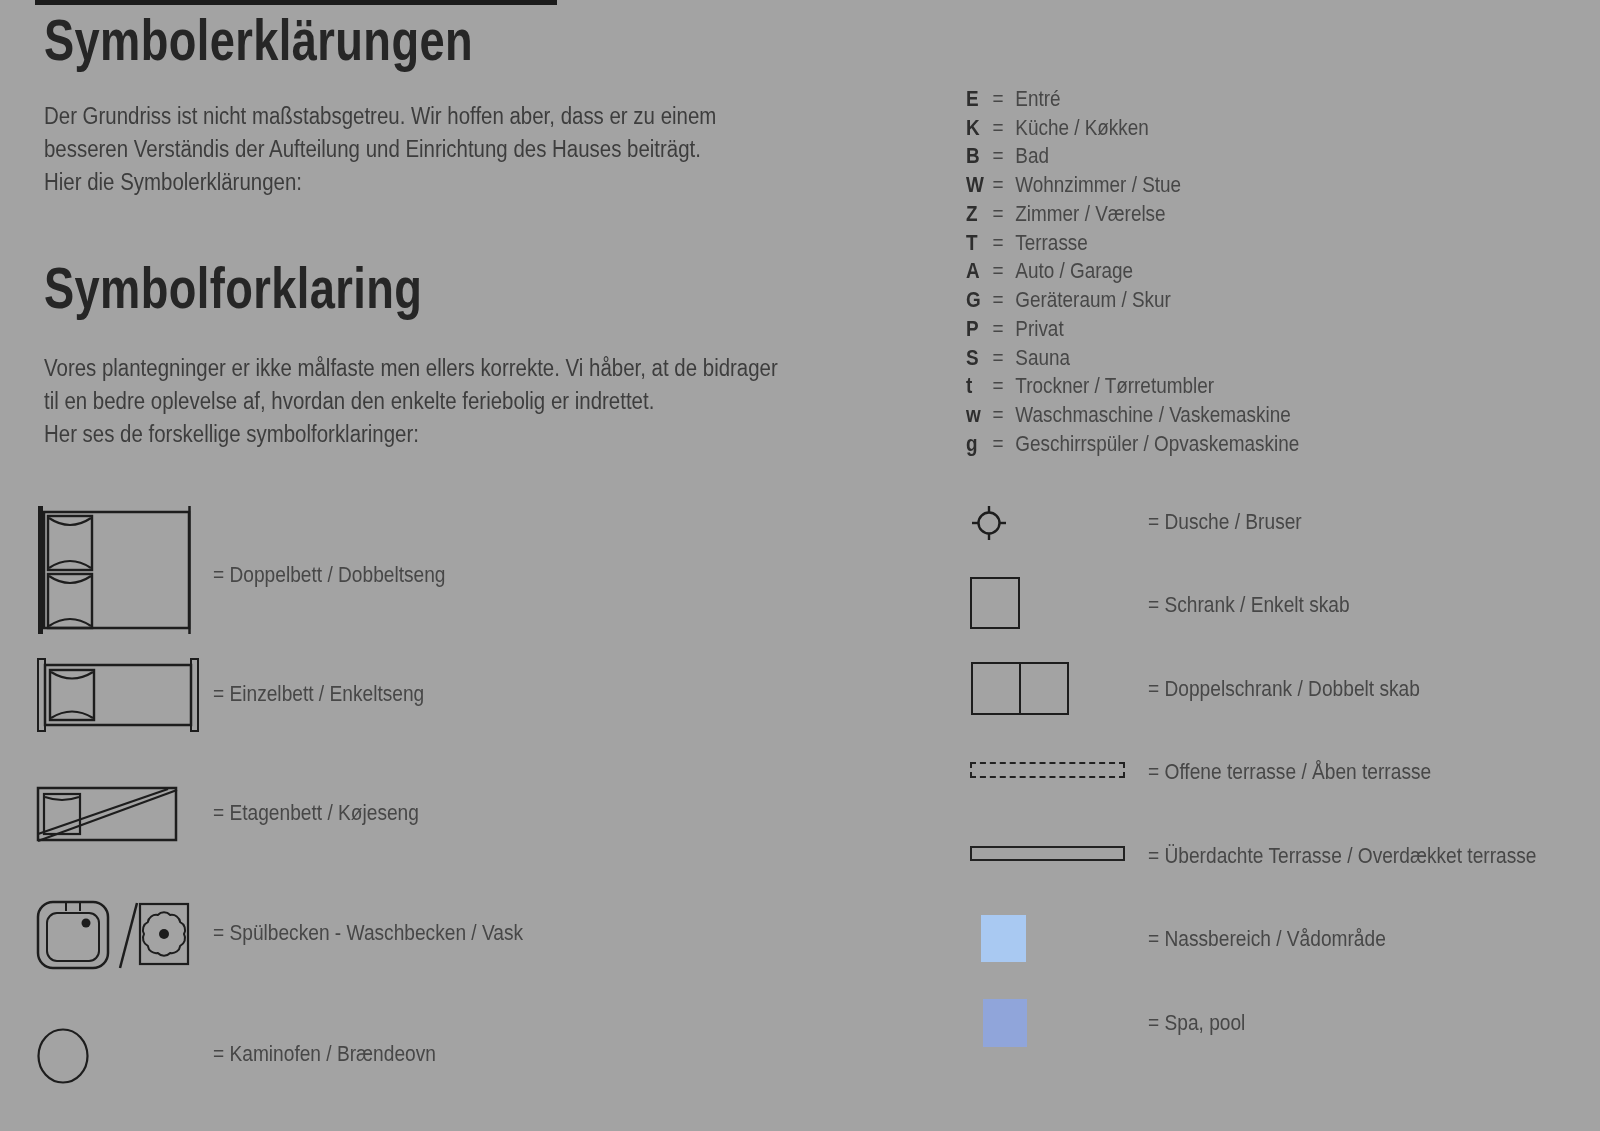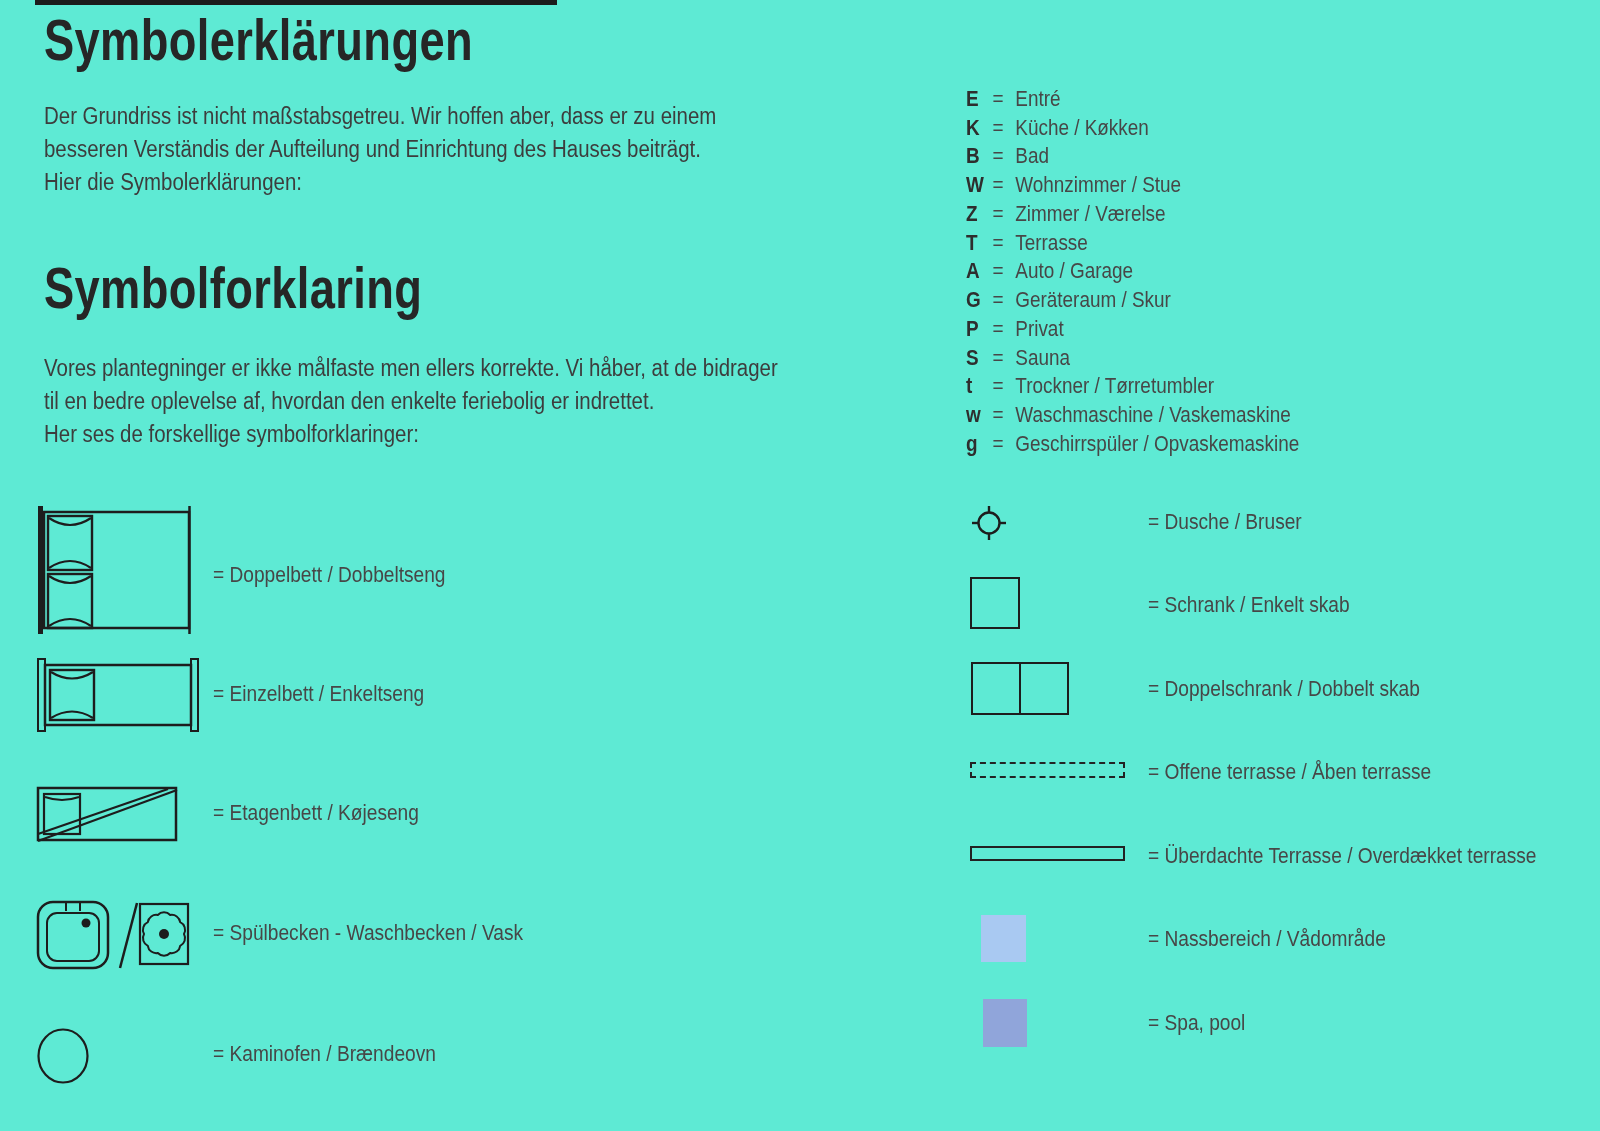--- a/index.html
+++ b/index.html
@@ -1,17 +1,17 @@
 <!DOCTYPE html>
 <html><head>
 <meta charset="utf-8">
 <style>
   html,body{margin:0;padding:0;background:#ffffff;}
   .canvas{
-    position:relative;width:1600px;height:1131px;background:#5eead4;
+    position:relative;width:1600px;height:1131px;background:#a3a3a3;
     font-family:"Liberation Sans",sans-serif;overflow:hidden;color:#3d3d3d;
   }
   .edge-bar{position:absolute;left:35px;top:0;width:522px;height:5px;background:#1c1c1c;}
   .h1{
     position:absolute;left:44px;margin:0;font-size:58px;font-weight:bold;color:#262626;
     transform:scaleX(0.78);transform-origin:0 0;white-space:nowrap;letter-spacing:0.5px;
   }
   .para{
     position:absolute;left:44px;font-size:23.5px;line-height:33px;color:#3d3d3d;
     transform:scaleX(0.87);transform-origin:0 0;white-space:nowrap;

